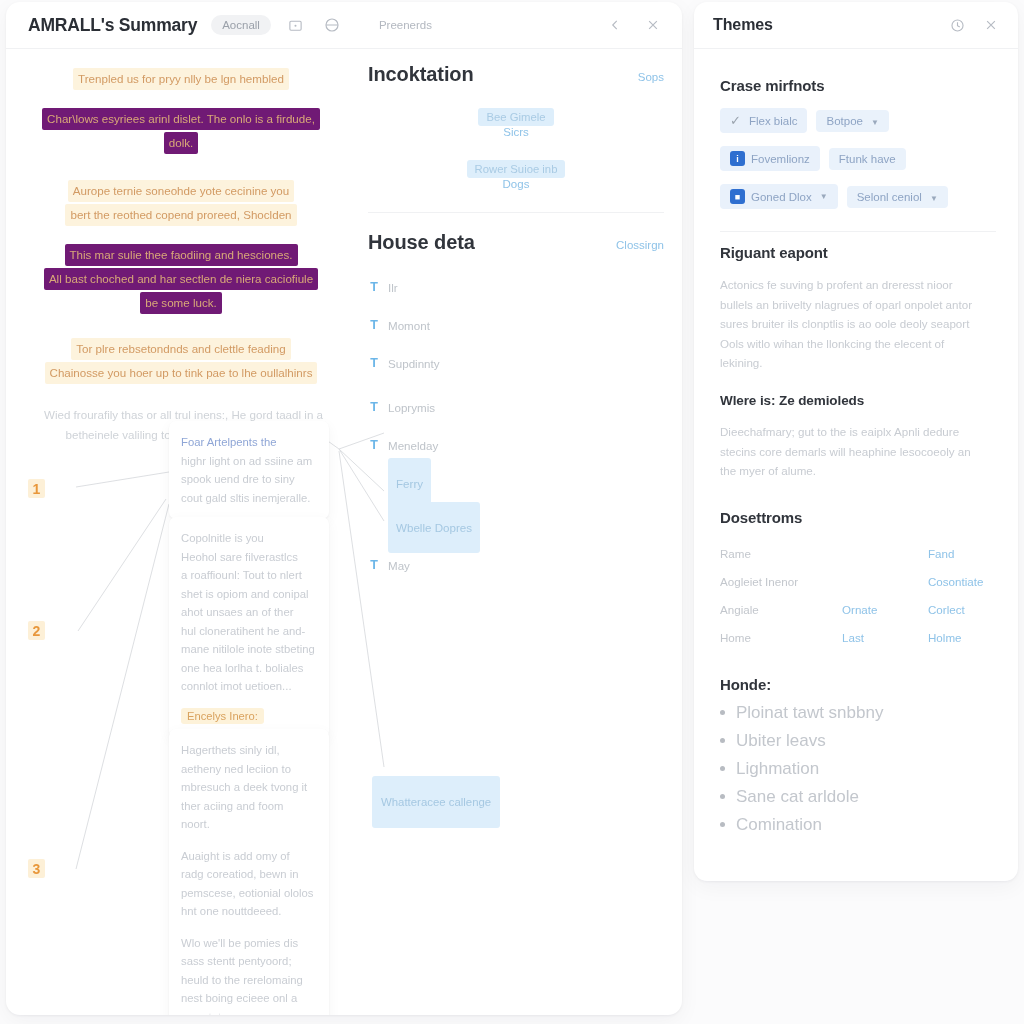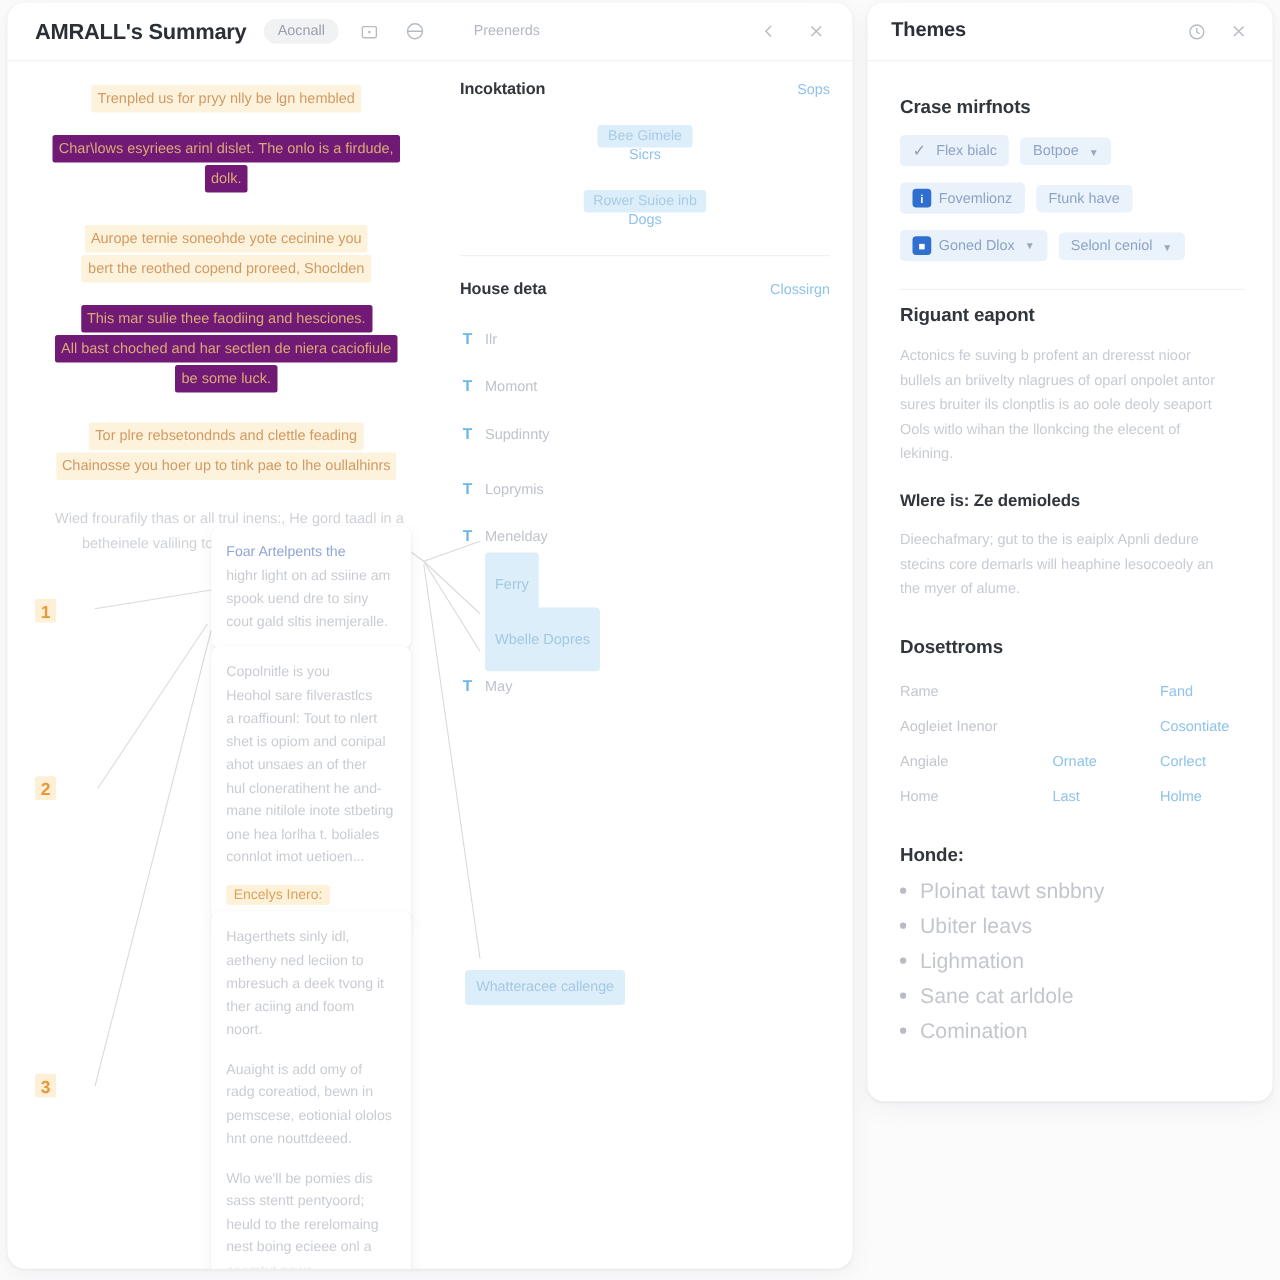--- a/index.html
+++ b/index.html
@@ -154,21 +154,21 @@
 
   
   .connectors { position: absolute; left: 0; top: 0; pointer-events: none; }
 
   
   .sec-head {
     display: flex; align-items: baseline; justify-content: space-between;
     margin: 0 0 6px 0;
   }
   .sec-title {
-    font-size: 13px;
+    font-size: 20px;
     font-weight: bold;
     color: #31353c;
     letter-spacing: -0.1px;
   }
   .sec-link {
     font-size: 11.5px;
     color: #8fc3e8;
     filter: blur(0.4px);
     cursor: pointer;
   }
@@ -212,21 +212,21 @@
     color: #a5c8e2;
     padding: 19px 8px;
     border-radius: 3px;
   }
   .floating-chip {
     position: absolute;
     left: 14px; top: 727px;
     background: #ddeefb;
     color: #a5c8e2;
     font-size: 11.4px;
-    padding: 8px 9px;
+    padding: 20px 9px;
     border-radius: 3px;
     filter: blur(0.5px);
   }
 
   
   .side-panel {
     position: absolute;
     left: 694px; top: 2px;
     width: 324px; height: 879px;
     background: #ffffff;

